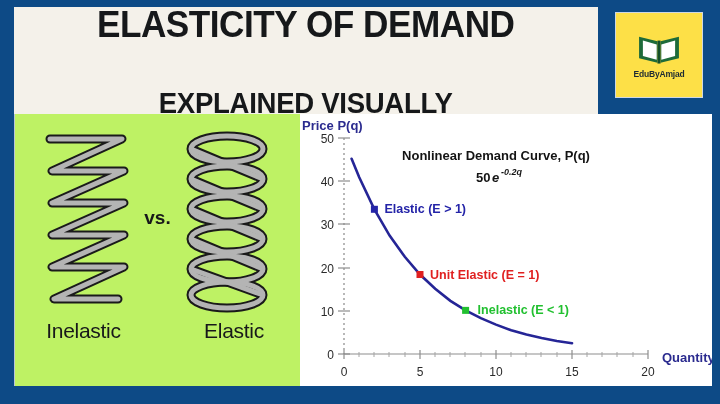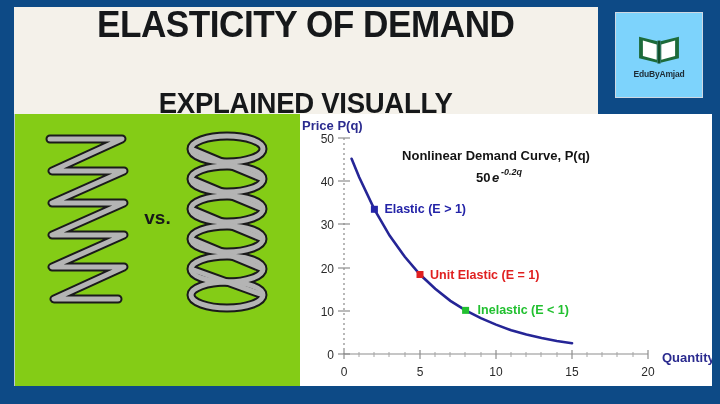--- a/index.html
+++ b/index.html
@@ -50,35 +50,35 @@
     margin-top:2px;
   }
 
   
   .logo-band{
     position:absolute;left:598px;top:0px;width:122px;height:122px;
     background:#0d4a86;
   }
   .logo-card{
     position:absolute;left:615px;top:12px;width:88px;height:86px;
-    background:#7dd3fc;
+    background:#fde047;
     border:1px solid #cfd8e2;
     box-sizing:border-box;
     display:flex;flex-direction:column;align-items:center;justify-content:center;
   }
   .logo-book{width:46px;height:34px;display:block;}
   .logo-text{
     font-size:8.5px;font-weight:bold;color:#1d2a33;
     margin-top:3px;letter-spacing:-0.2px;
   }
 
   
   .left-panel{
     position:absolute;left:15px;top:114px;width:285px;height:272px;
-    background:#84cc16;
+    background:#bef264;
   }
   .springs-row{
     position:absolute;left:0;top:6px;width:285px;height:200px;
     display:flex;align-items:center;justify-content:center;
   }
   .spring-wrap{width:100px;height:190px;display:block;}
   .vs-text{
     font-size:19px;font-weight:bold;color:#17181a;
     margin:0 6px;padding-bottom:4px;
   }
@@ -180,20 +180,25 @@
           <ellipse cx="50" cy="54" rx="36" ry="13"></ellipse>
           <ellipse cx="50" cy="84" rx="36" ry="13"></ellipse>
           <ellipse cx="50" cy="114" rx="36" ry="13"></ellipse>
           <ellipse cx="50" cy="144" rx="36" ry="13"></ellipse>
           <ellipse cx="50" cy="170" rx="36" ry="13"></ellipse>
           <path d="M14 24 L86 54 M14 54 L86 84 M14 84 L86 114 M14 114 L86 144 M14 144 L86 170"></path>
         </g>
       </svg>
     </div>
 
+    <div class="caption-row">
+      <div class="caption cap-left">Inelastic</div>
+      <div class="cap-spacer"></div>
+      <div class="caption cap-right">Elastic</div>
+    </div>
   </div>
 
   <div class="chart-panel">
     <svg class="chart-svg" width="412" height="272" viewBox="0 0 412 272">
 
       <text class="axis-title" x="2" y="16" font-size="13">Price P(q)</text>
 
       <line x1="44" y1="24" x2="44" y2="240" stroke="#9a9a9a" stroke-width="1.4" stroke-dasharray="2 3"></line>
       <line x1="44" y1="240" x2="348" y2="240" stroke="#8e8e8e" stroke-width="1.2"></line>
 

